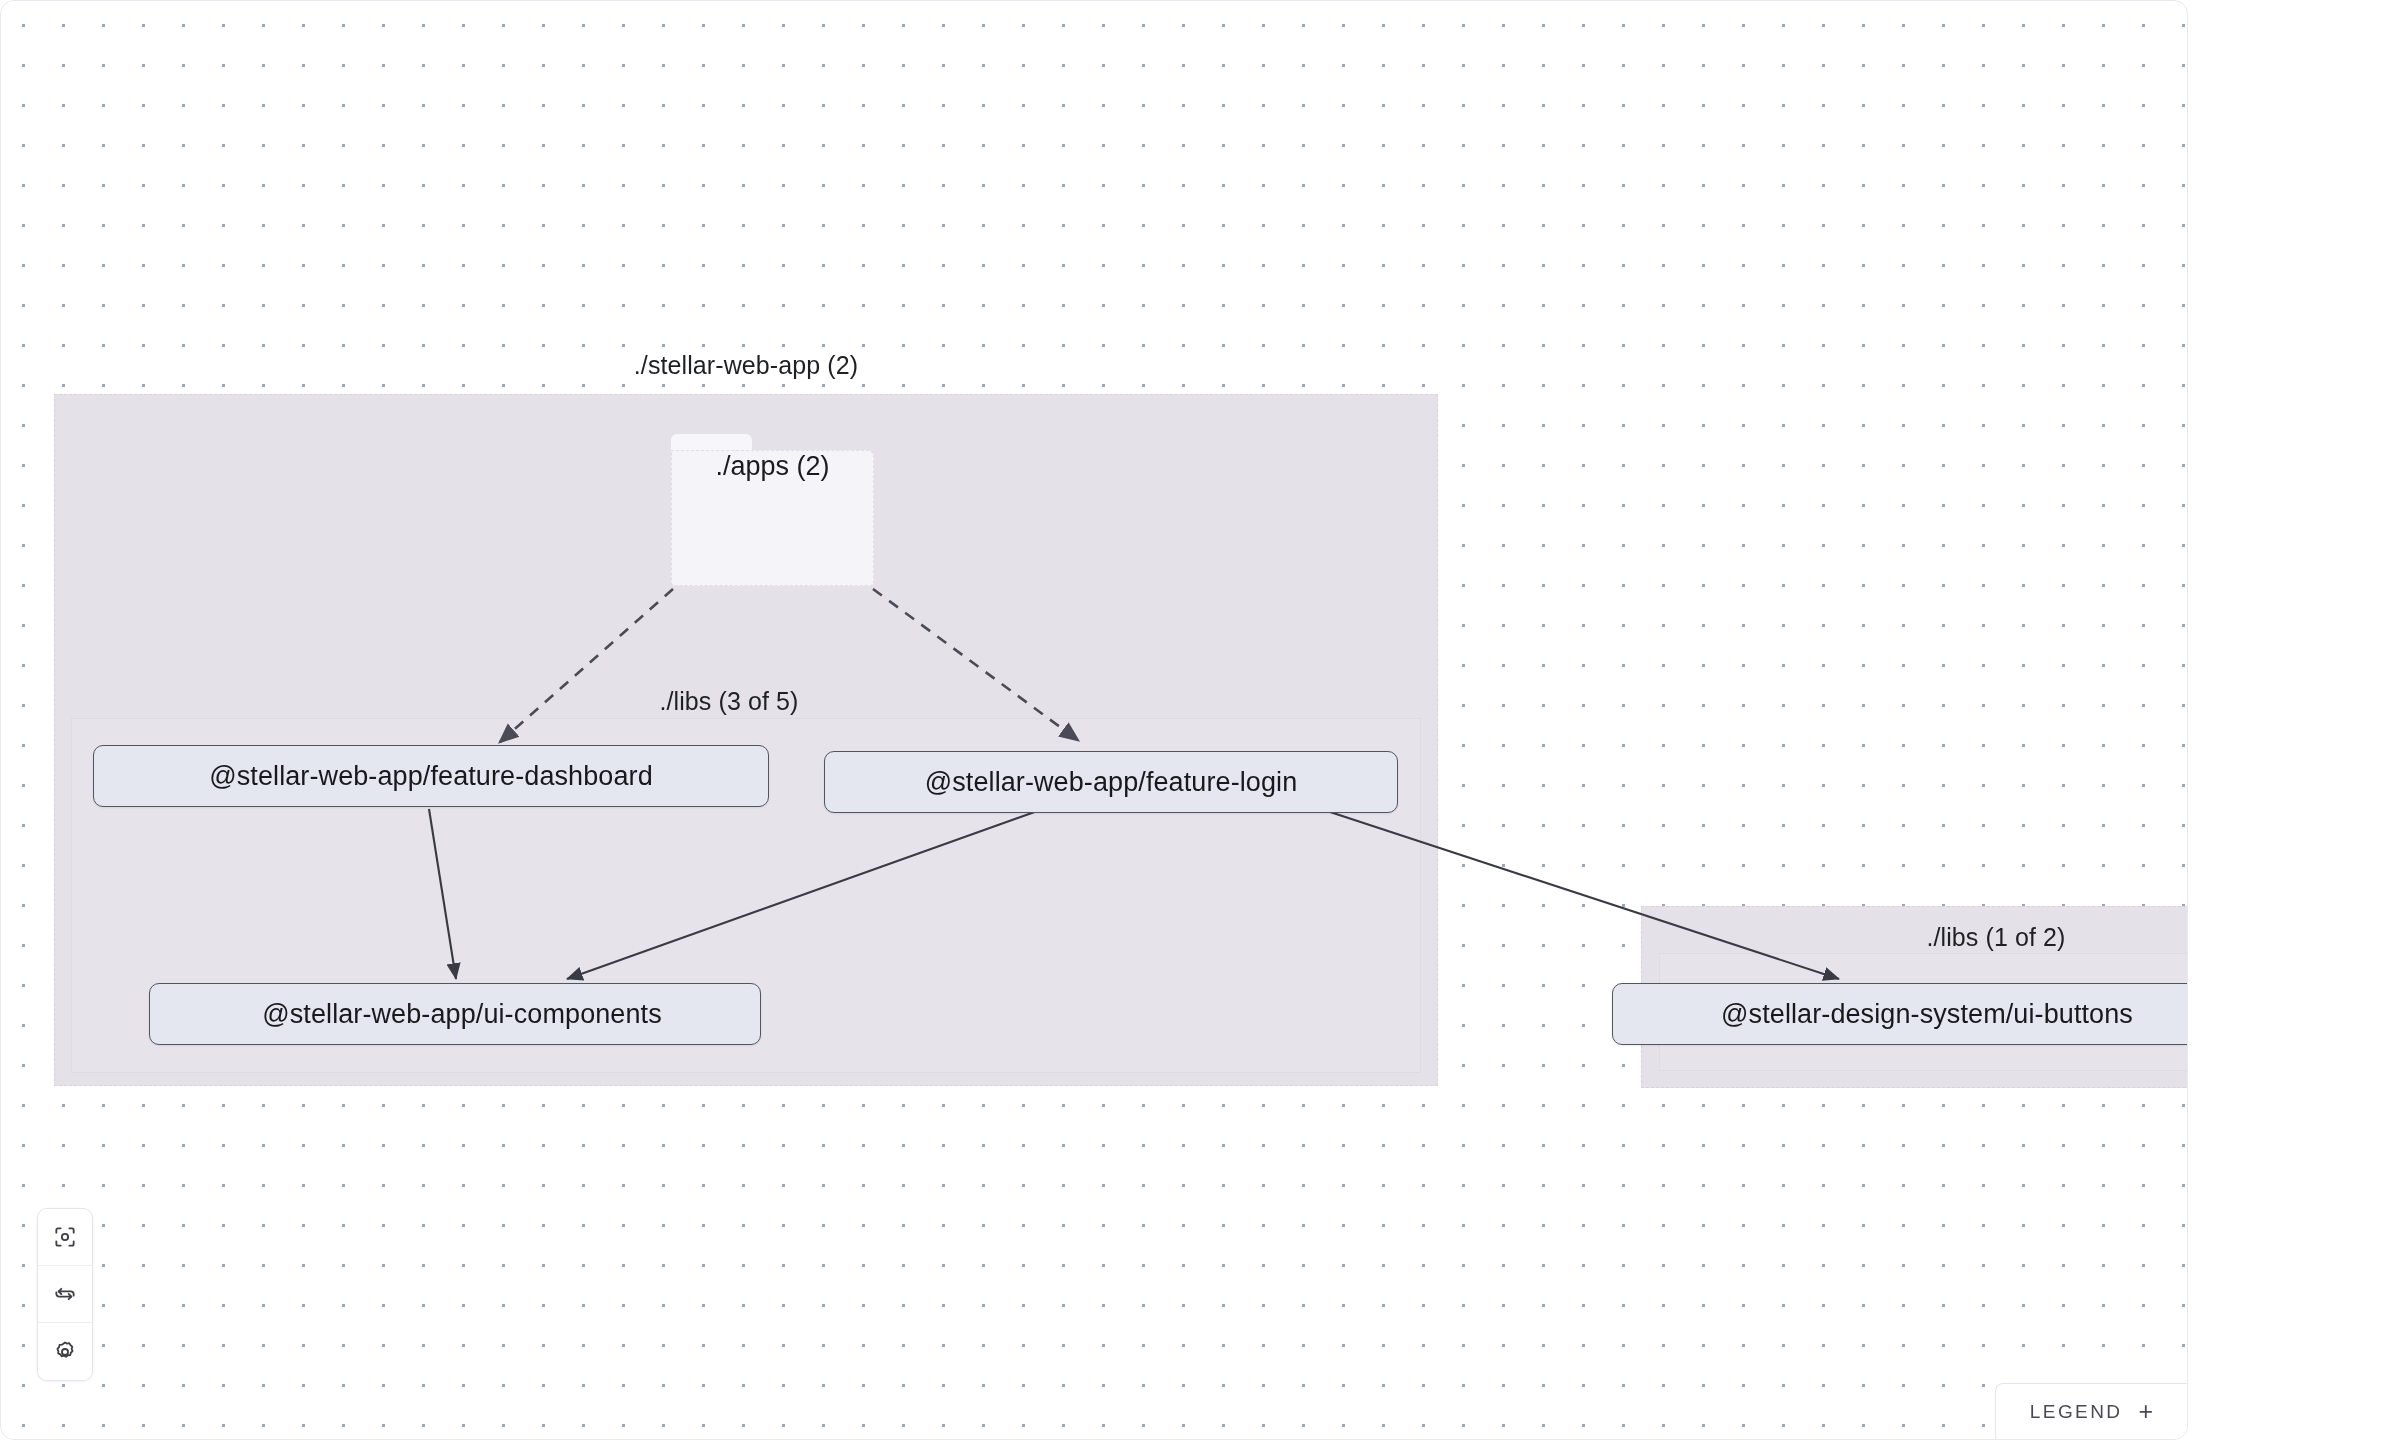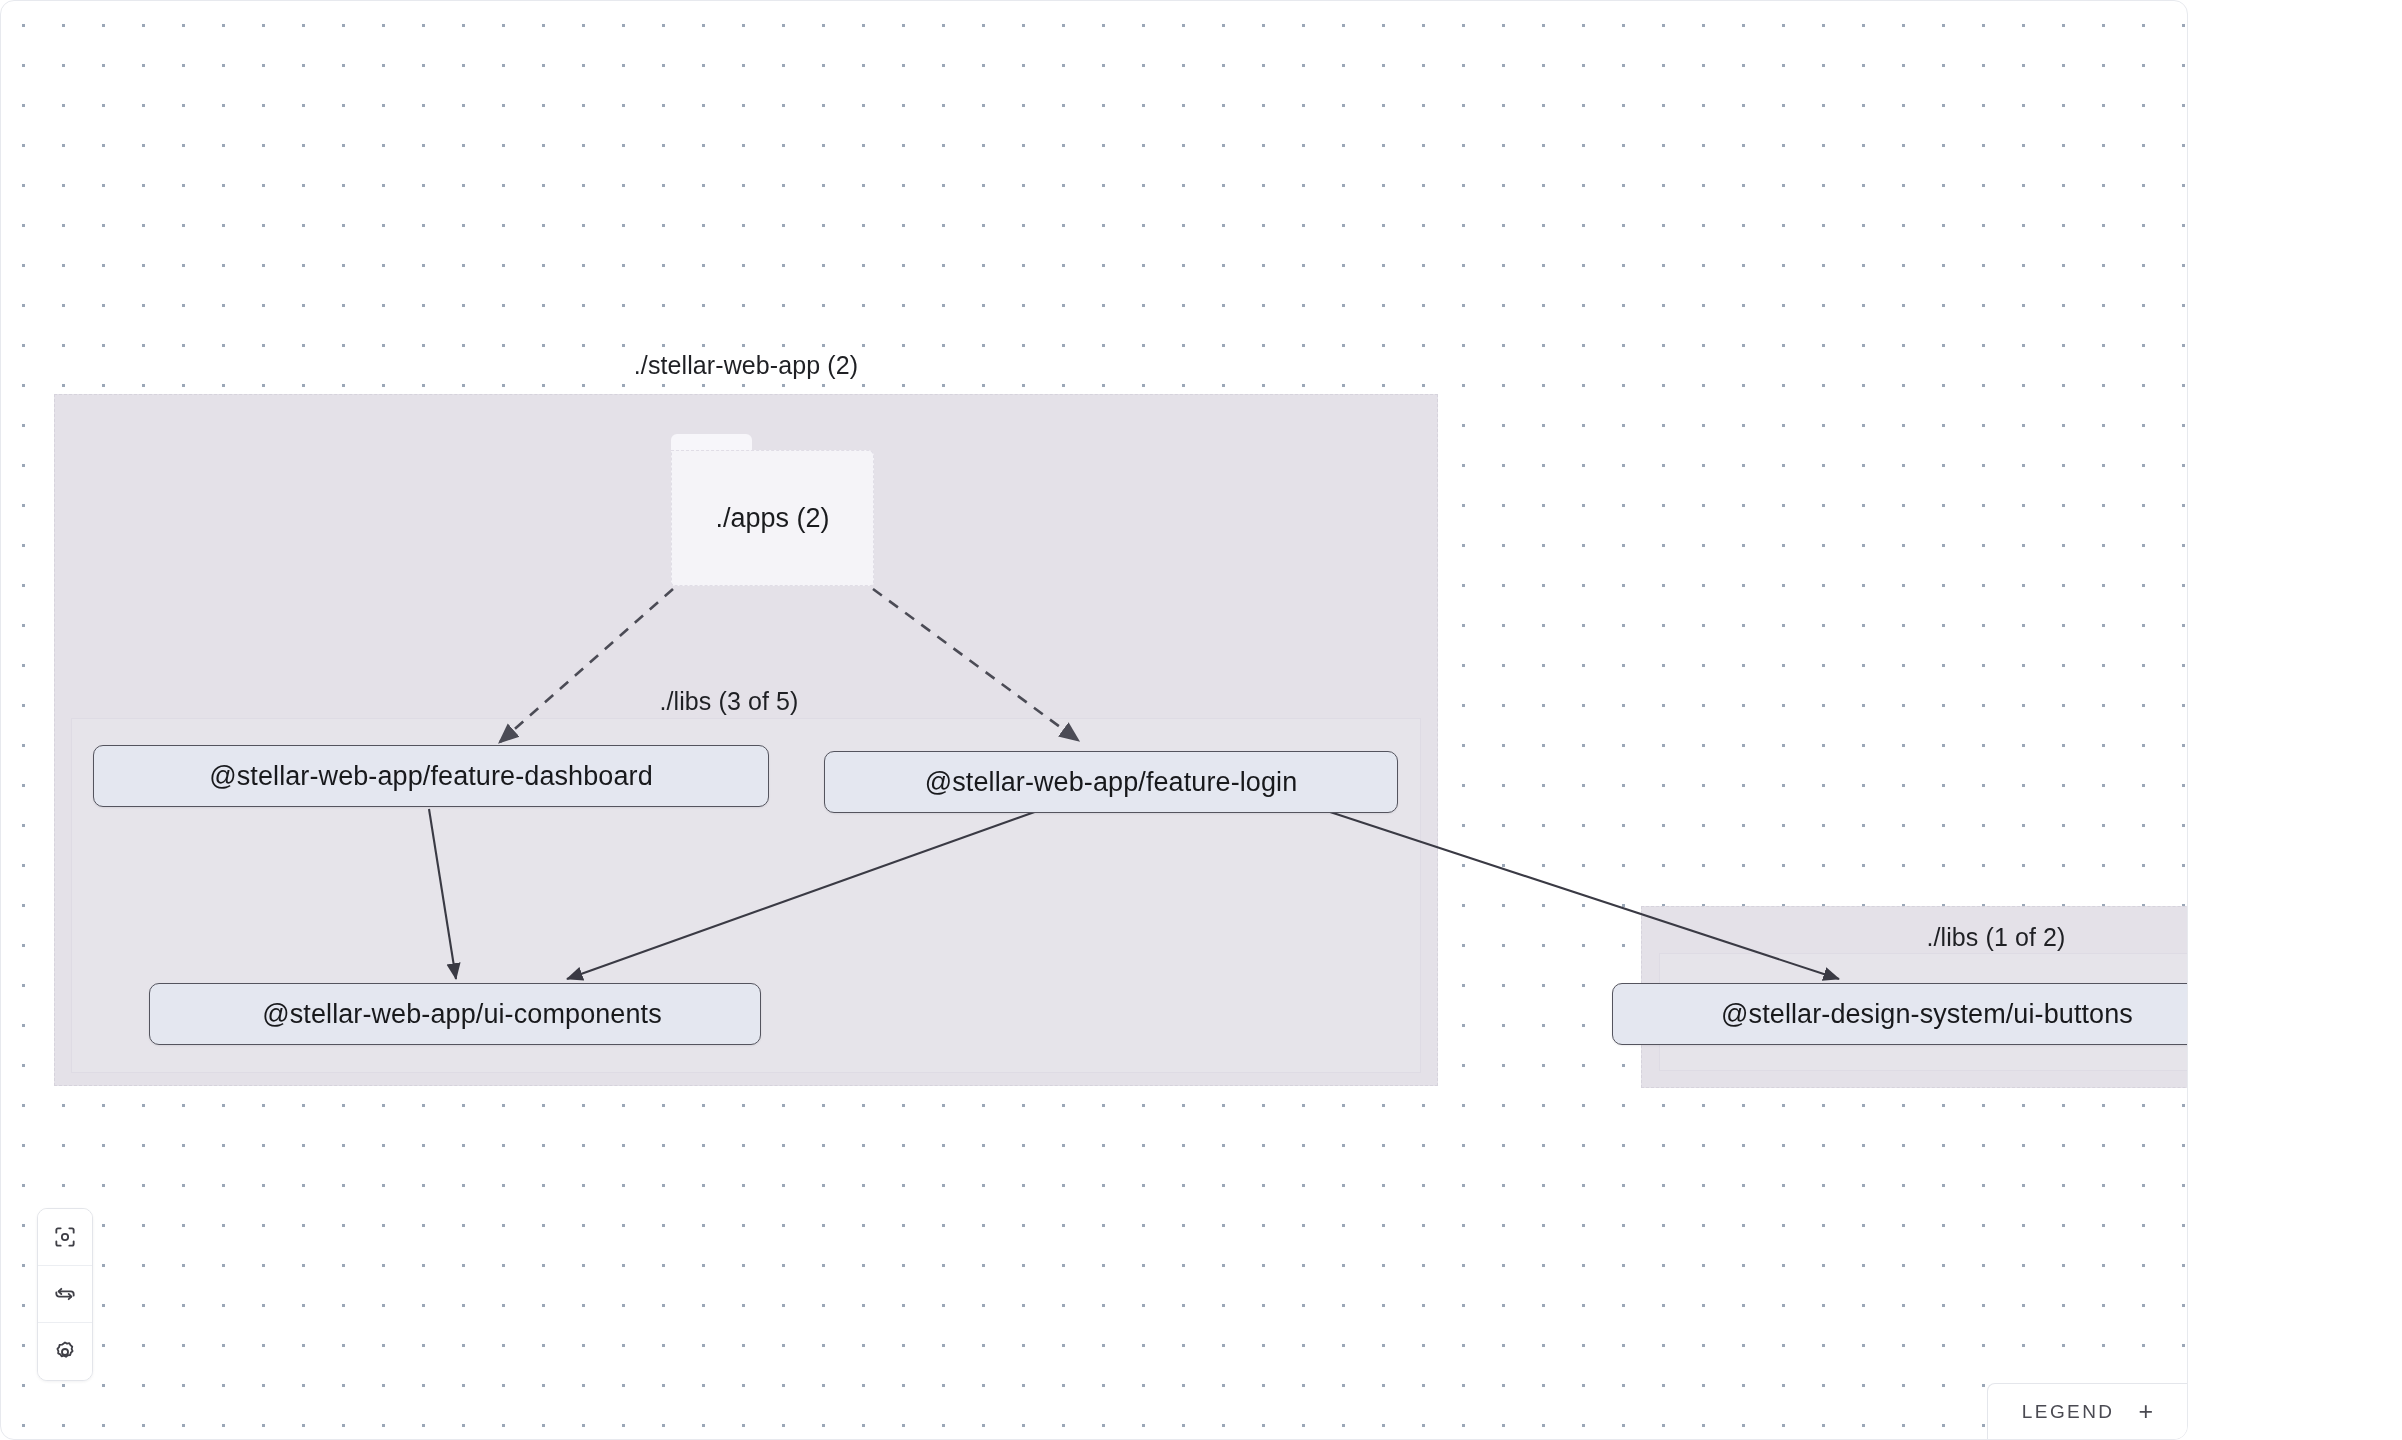--- a/index.html
+++ b/index.html
@@ -68,21 +68,20 @@
     background: #f7f6fa;
     border-radius: 6px 6px 0 0;
   }
   .folder-body {
     position: absolute;
     left: 0; top: 16px; right: 0; bottom: 0;
     background: #f5f4f8;
     border-radius: 0 6px 4px 4px;
     border: 1px dashed #e0dde6;
     display: flex;
-    align-items: center;
     justify-content: center;
   }
   .folder-label {
     font-size: 27px;
     color: #1a1b1e;
     white-space: nowrap;
   }
 
   
   .node {
@@ -128,21 +127,21 @@
   .ctrl-btn svg { display: block; }
 
   
   #legend {
     position: absolute;
     right: 0px; bottom: 0px;
     height: 56px;
     padding: 0 34px;
     display: flex;
     align-items: center;
-    gap: 24px;
+    gap: 16px;
     background: #ffffff;
     border: 1px solid #e4e6eb;
     border-right: none;
     border-bottom: none;
     border-radius: 8px 0 0 0;
     z-index: 20;
     cursor: pointer;
   }
   #legend .legend-text {
     font-size: 19px;

